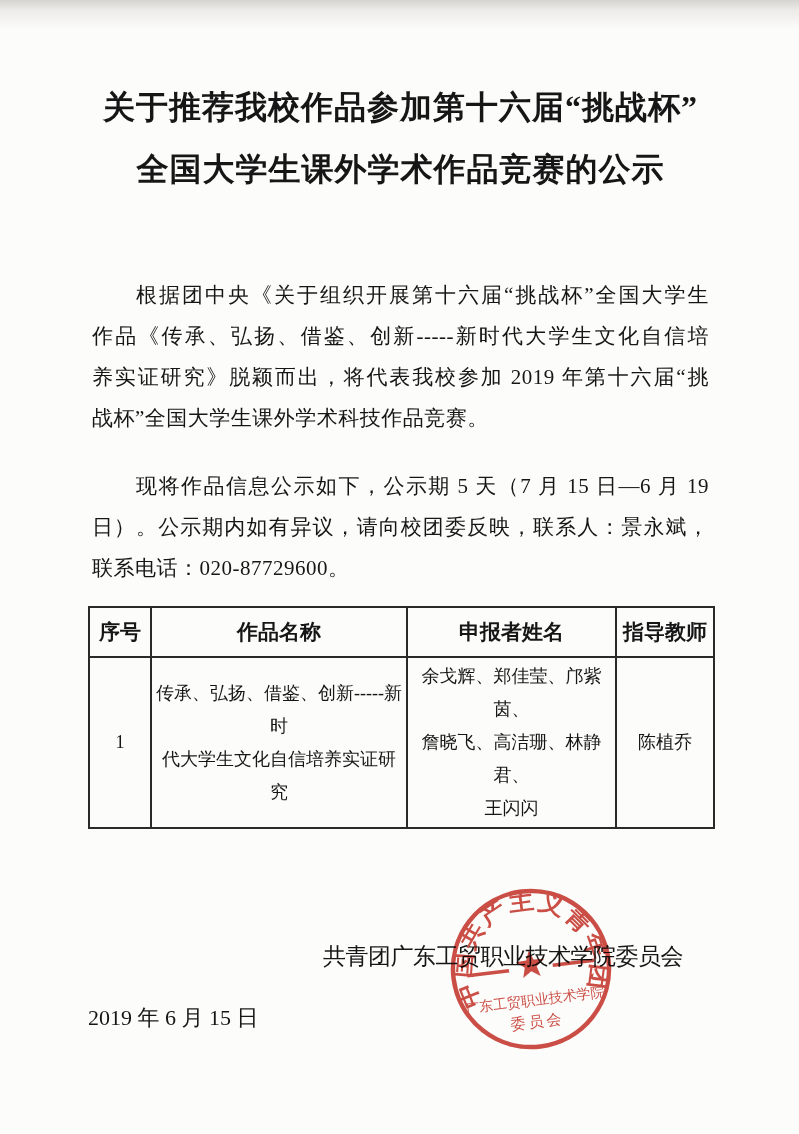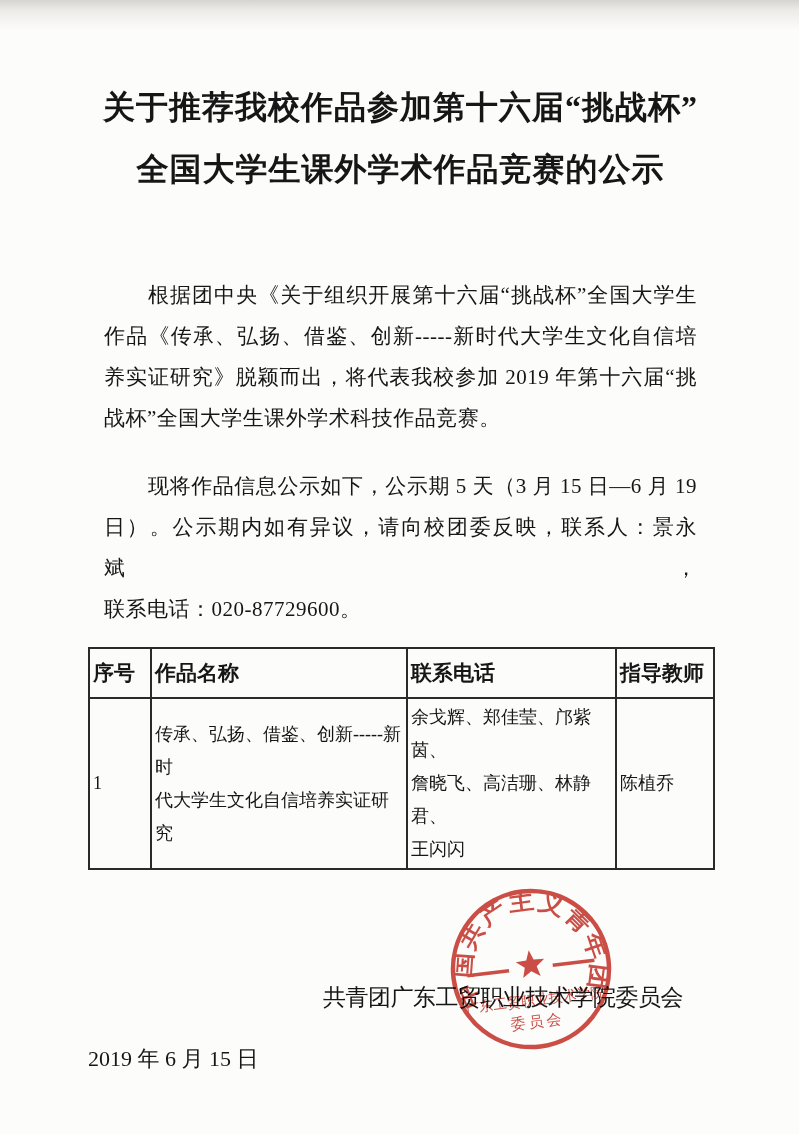--- a/index.html
+++ b/index.html
@@ -11,38 +11,38 @@
     background:#fcfcfb;
     background-image:linear-gradient(#d6d4d0 0px, #ecebe8 10px, #fcfcfb 30px);
     font-family:"Liberation Serif","DejaVu Serif",serif;
     color:#161616;
     overflow:hidden;
   }
   .content { padding:76px 86px 0 88px; width:625px; }
 
   .doc-title { font-size:32px; font-weight:bold; line-height:62px; text-align:center; letter-spacing:1px; }
 
-  .para { margin:16px; }
+  .para { margin:4px; }
   .p1 { margin-top:75px; }
   .p2 { margin-top:27px; }
   .pline {
     font-size:21px; line-height:41px;
     text-align:justify; text-align-last:justify;
     letter-spacing:0.5px;
   }
   .pline.first { text-indent:44px; }
   .pline.last { text-align-last:left; }
 
   table.notice-table {
     margin-top:17px; width:625px;
     border-collapse:collapse; table-layout:fixed;
   }
   .notice-table td, .notice-table th {
     border:2px solid #2a2a2a;
-    text-align:left; vertical-align:middle;
+    text-align:center; vertical-align:middle;
     padding:2px 3px;
     white-space:pre-line;
   }
   .notice-table th { font-size:21px; font-weight:bold; height:44px; }
   .notice-table td { font-size:18px; line-height:33px; height:101px; }
   .col-no { width:62px; }
   .col-work { width:256px; }
   .col-names { width:209px; }
   .col-teacher { width:98px; }
 
@@ -68,37 +68,37 @@
     </div>
 
     <div class="para p1">
       <div class="pline first">根据团中央《关于组织开展第十六届“挑战杯”全国大学生</div>
       <div class="pline">作品《传承、弘扬、借鉴、创新-----新时代大学生文化自信培</div>
       <div class="pline">养实证研究》脱颖而出，将代表我校参加 2019 年第十六届“挑</div>
       <div class="pline last">战杯”全国大学生课外学术科技作品竞赛。</div>
     </div>
 
     <div class="para p2">
-      <div class="pline first">现将作品信息公示如下，公示期 5 天（3 月 15 日—6 月 19</div>
+      <div class="pline first">现将作品信息公示如下，公示期 5 天（7 月 15 日—6 月 19</div>
       <div class="pline">日）。公示期内如有异议，请向校团委反映，联系人：景永斌，</div>
       <div class="pline last">联系电话：020-87729600。</div>
     </div>
 
     <table class="notice-table">
       <colgroup>
         <col class="col-no">
           <col class="col-work">
           <col class="col-names">
           <col class="col-teacher">
       </colgroup>
       <tbody>
           <tr>
         <th>序号</th>
         <th>作品名称</th>
-        <th>联系电话</th>
+        <th>申报者姓名</th>
         <th>指导教师</th>
       </tr>
       <tr>
         <td>1</td>
         <td>传承、弘扬、借鉴、创新-----新时
 代大学生文化自信培养实证研究</td>
         <td>余戈辉、郑佳莹、邝紫茵、
 詹晓飞、高洁珊、林静君、
 王闪闪</td>
         <td>陈植乔</td>

